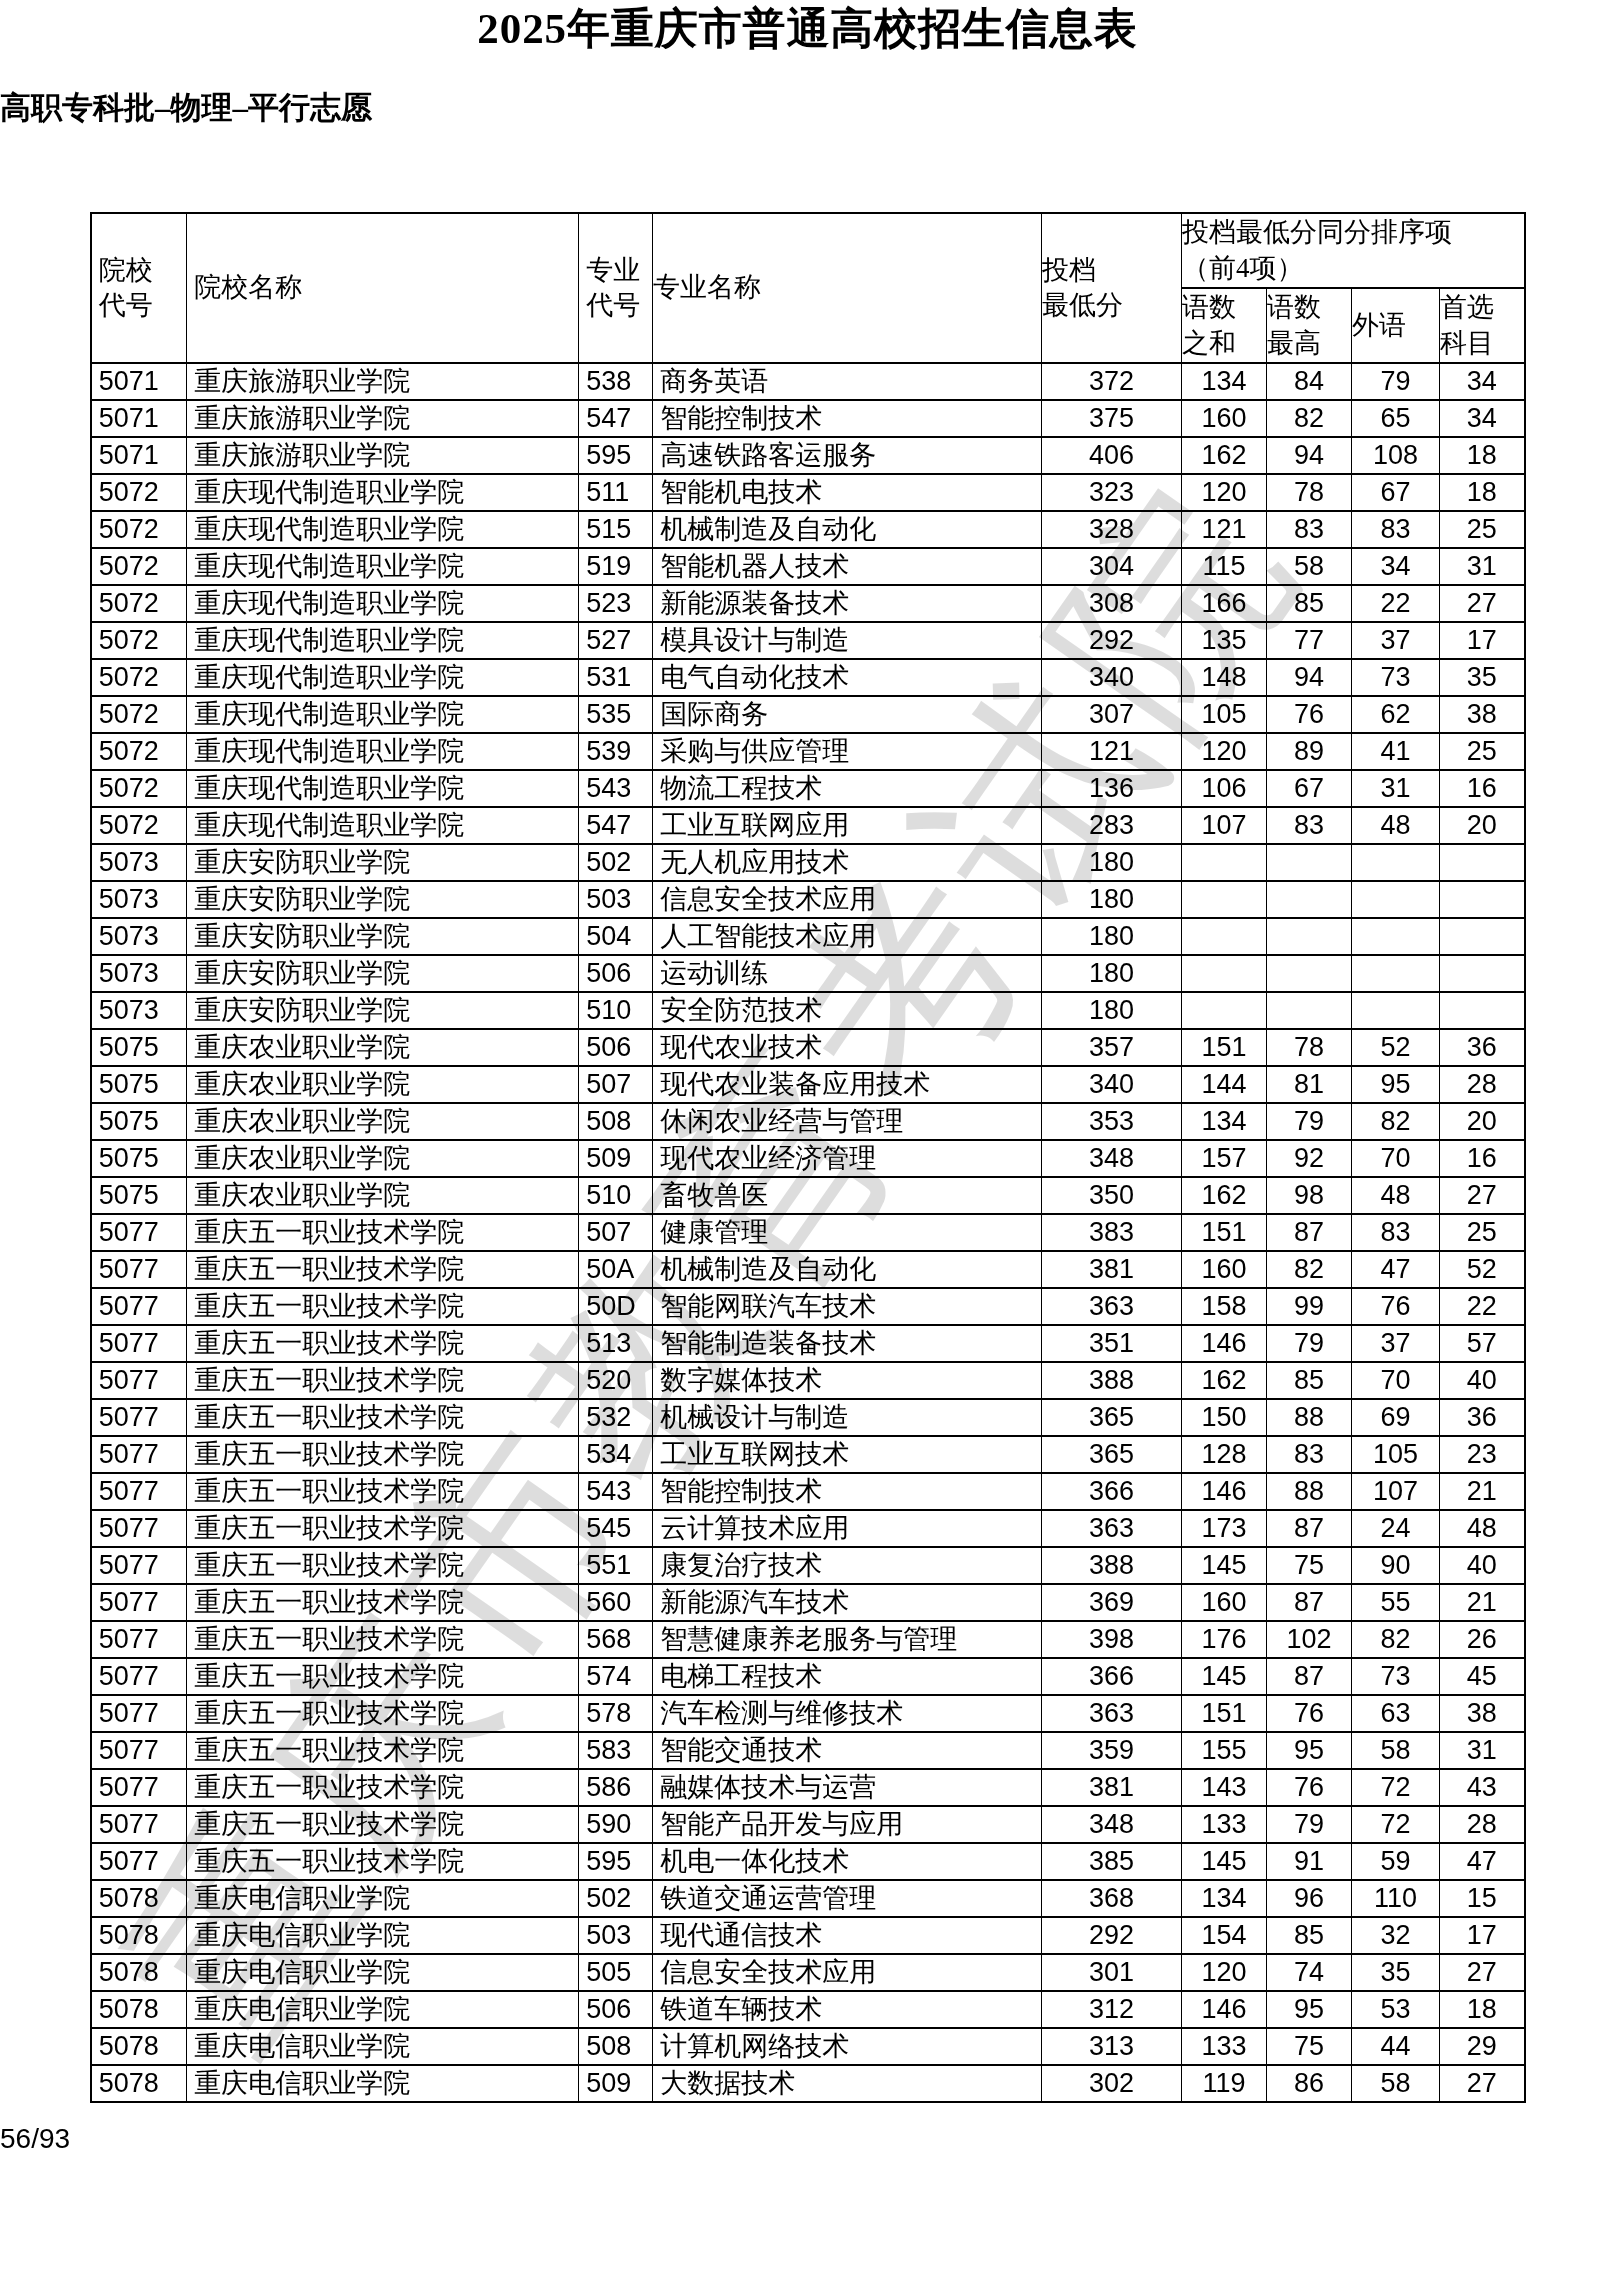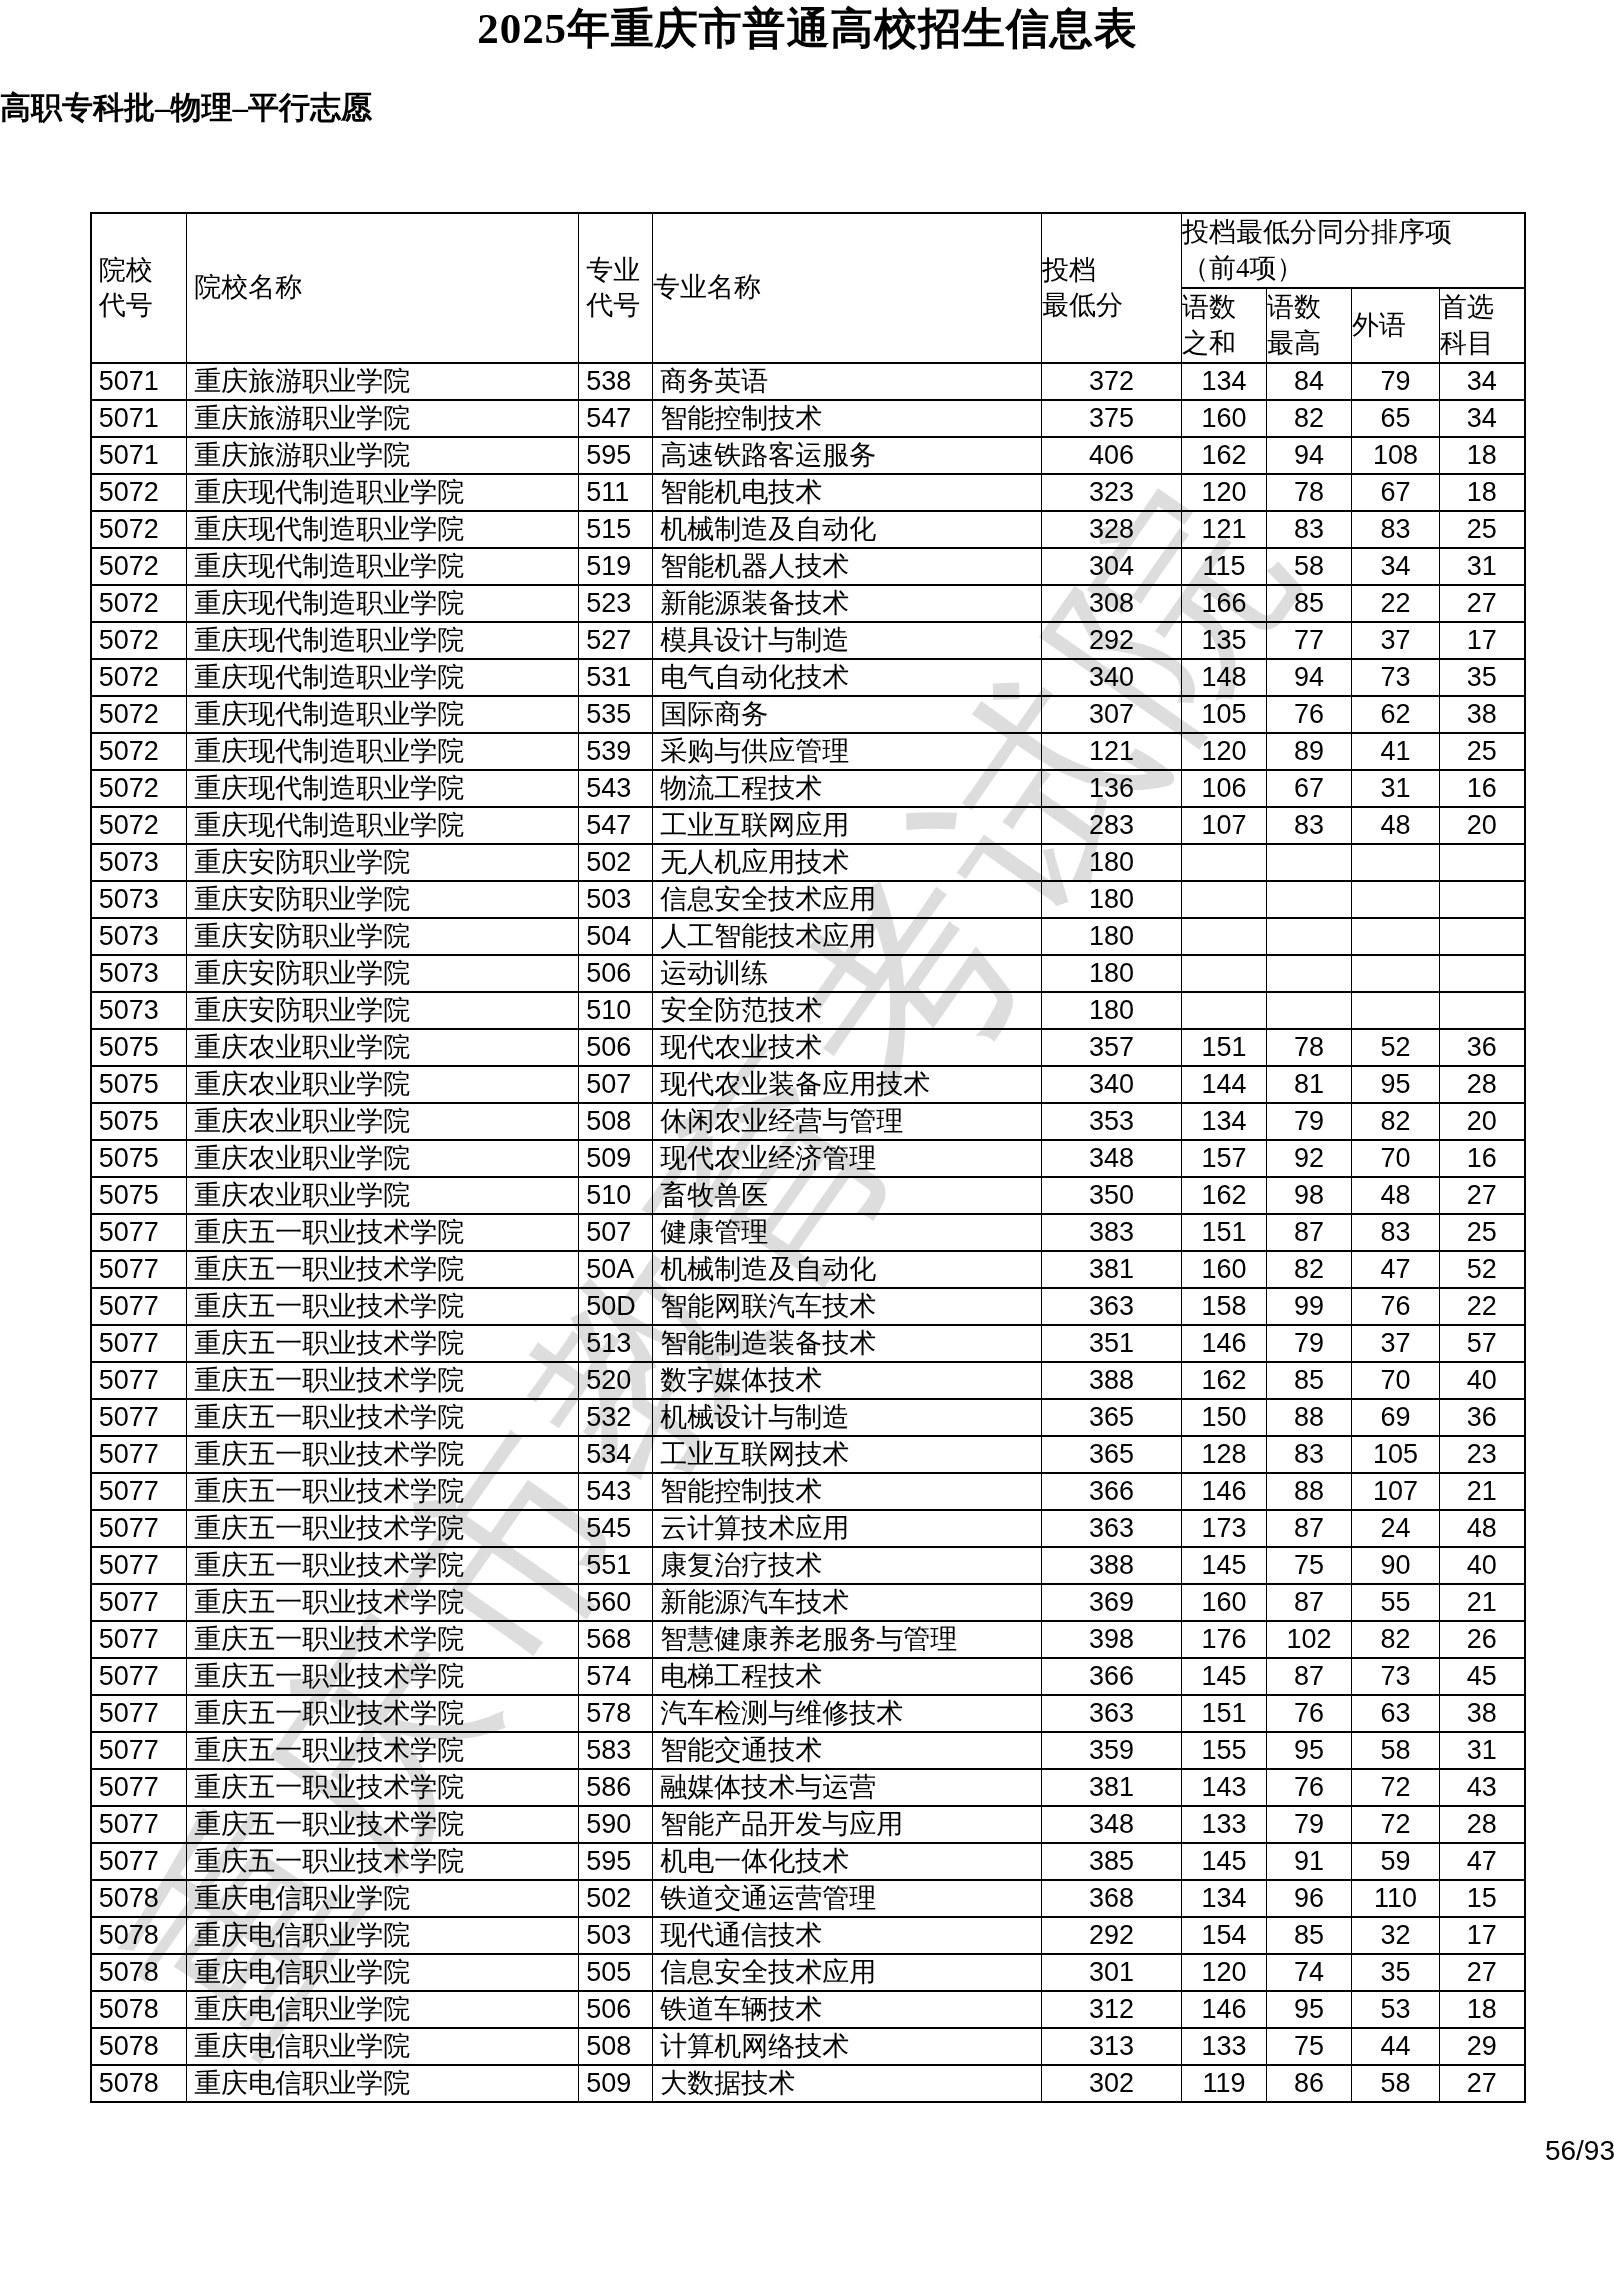--- a/index.html
+++ b/index.html
@@ -55,22 +55,22 @@
   .admissions tbody tr { height: 37px; }
   .admissions tbody td {
     font-size: 27px;
     line-height: 1.05;
     white-space: nowrap;
   }
   .ta-l { text-align: left; padding-left: 7.2px !important; }
   .ta-c { text-align: center; }
   .num { font-family: "Liberation Sans", "DejaVu Sans", sans-serif; }
   .footer {
-    margin-top: 32px;
-    text-align: right;
+    margin-top: 20px;
+    text-align: left;
     font-size: 28px;
     font-family: "Liberation Sans", "DejaVu Sans", sans-serif;
   }
   .watermark {
     position: absolute;
     left: 715px;
     top: 1266px;
     z-index: 2;
     transform: translate(-50%, -50%) rotate(-55deg);
     transform-origin: center center;

